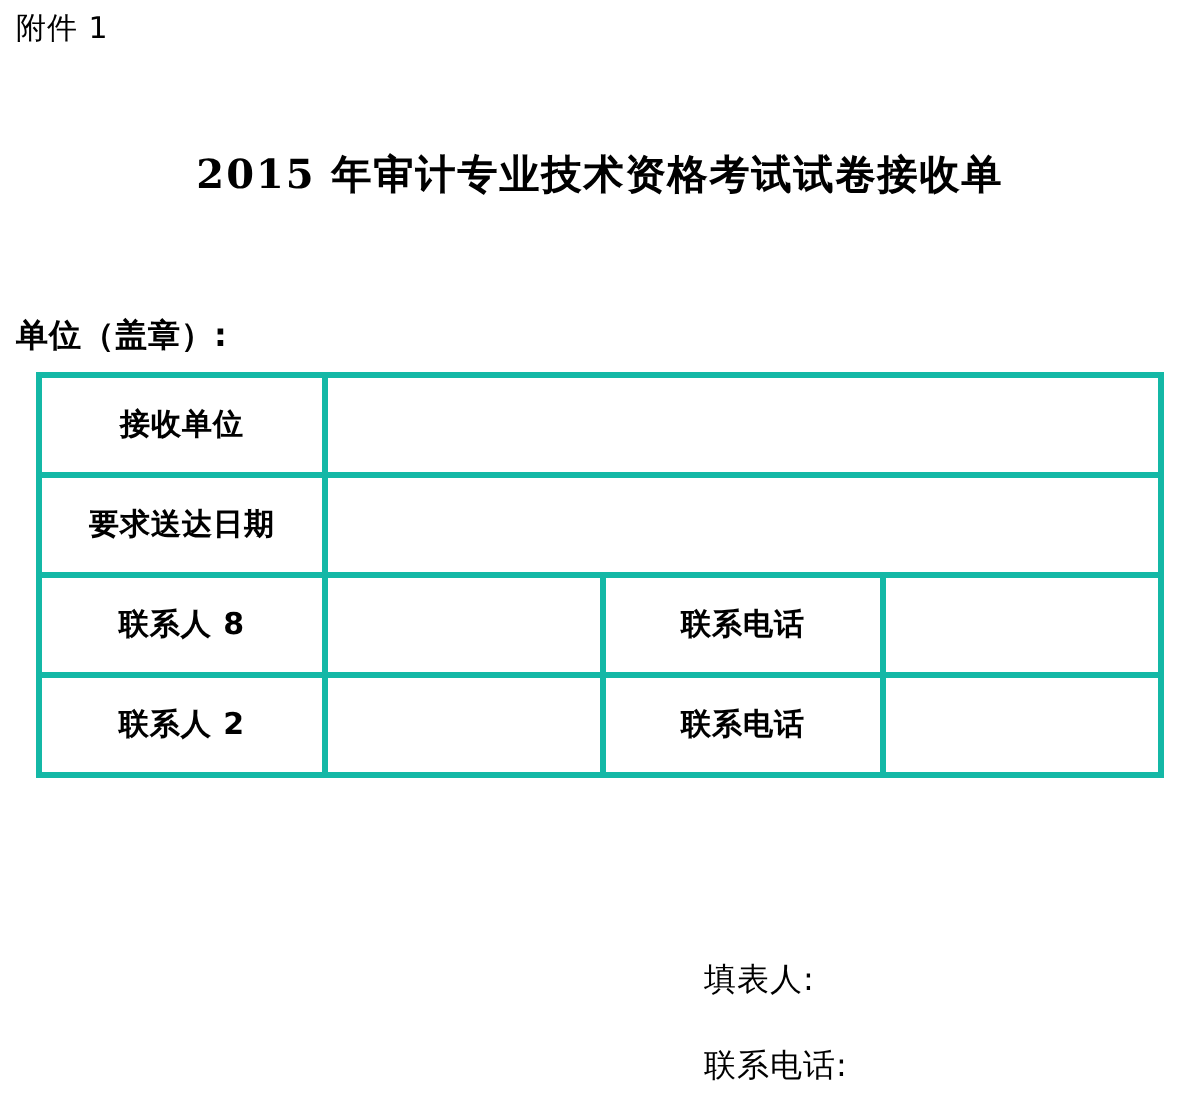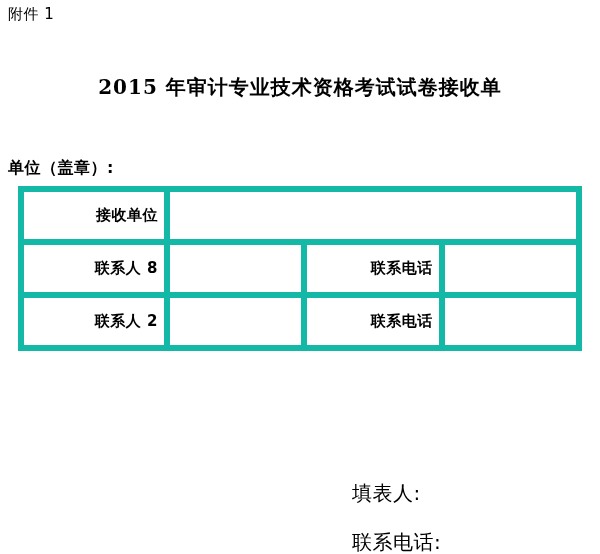--- a/index.html
+++ b/index.html
@@ -55,26 +55,26 @@
   }
   table.form-table {
     position: absolute;
     left: 18px;
     top: 186px;
     width: 564px;
     border-collapse: collapse;
     table-layout: fixed;
   }
   table.form-table td {
-    border: 6px solid #14b8a6;
+    border: 3px solid #14b8a6;
     height: 47px;
     padding: 0 6px;
     font-size: 15px;
     font-weight: bold;
-    text-align: right;
+    text-align: center;
     vertical-align: middle;
     letter-spacing: 0.5px;
     white-space: nowrap;
     overflow: hidden;
   }
   td.label-cell {
     width: 128px;
   }
   td.value-cell {
     font-weight: normal;
@@ -87,21 +87,21 @@
   td.mid-cell {
     width: 131px;
   }
   .footer-fields {
     position: absolute;
     left: 0;
     top: 480px;
     width: 600px;
   }
   .footer-row {
-    font-size: 20px;
+    font-size: 16px;
     letter-spacing: 0.5px;
     margin-bottom: 22px;
     padding-left: 352px;
     white-space: nowrap;
   }
 </style>
 </head>
 <body>
 
 <div class="page">
@@ -109,20 +109,24 @@
   <div class="attachment-label">附件 1</div>
 
   <div class="doc-title">2015 年审计专业技术资格考试试卷接收单</div>
 
   <div class="unit-line">单位（盖章）:</div>
 
   <table class="form-table">
     <tbody>
       <tr>
         <td class="label-cell">接收单位</td>
+        <td class="value-cell" colspan="3"></td>
+      </tr>
+      <tr>
+        <td class="label-cell">要求送达日期</td>
         <td class="value-cell" colspan="3"></td>
       </tr>
       <tr>
         <td class="label-cell">联系人 8</td>
         <td class="value-cell mid-cell"></td>
         <td class="phone-label">联系电话</td>
         <td class="value-cell"></td>
       </tr>
       <tr>
         <td class="label-cell">联系人 2</td>

